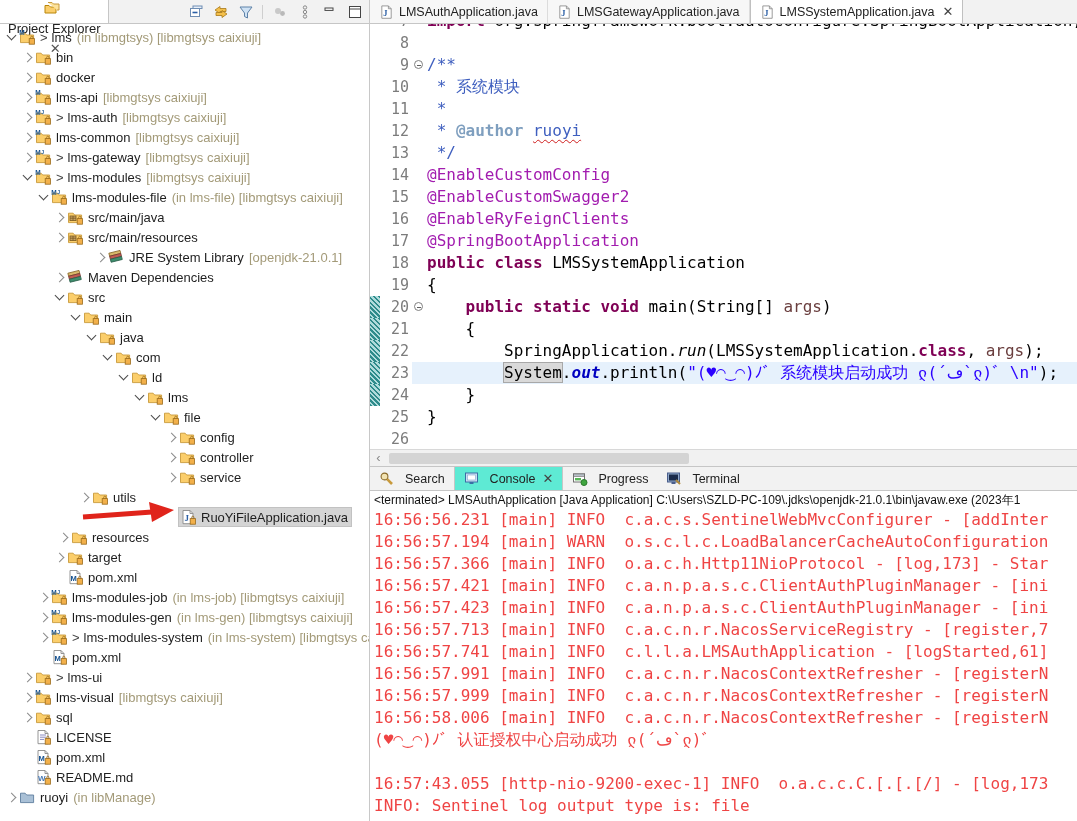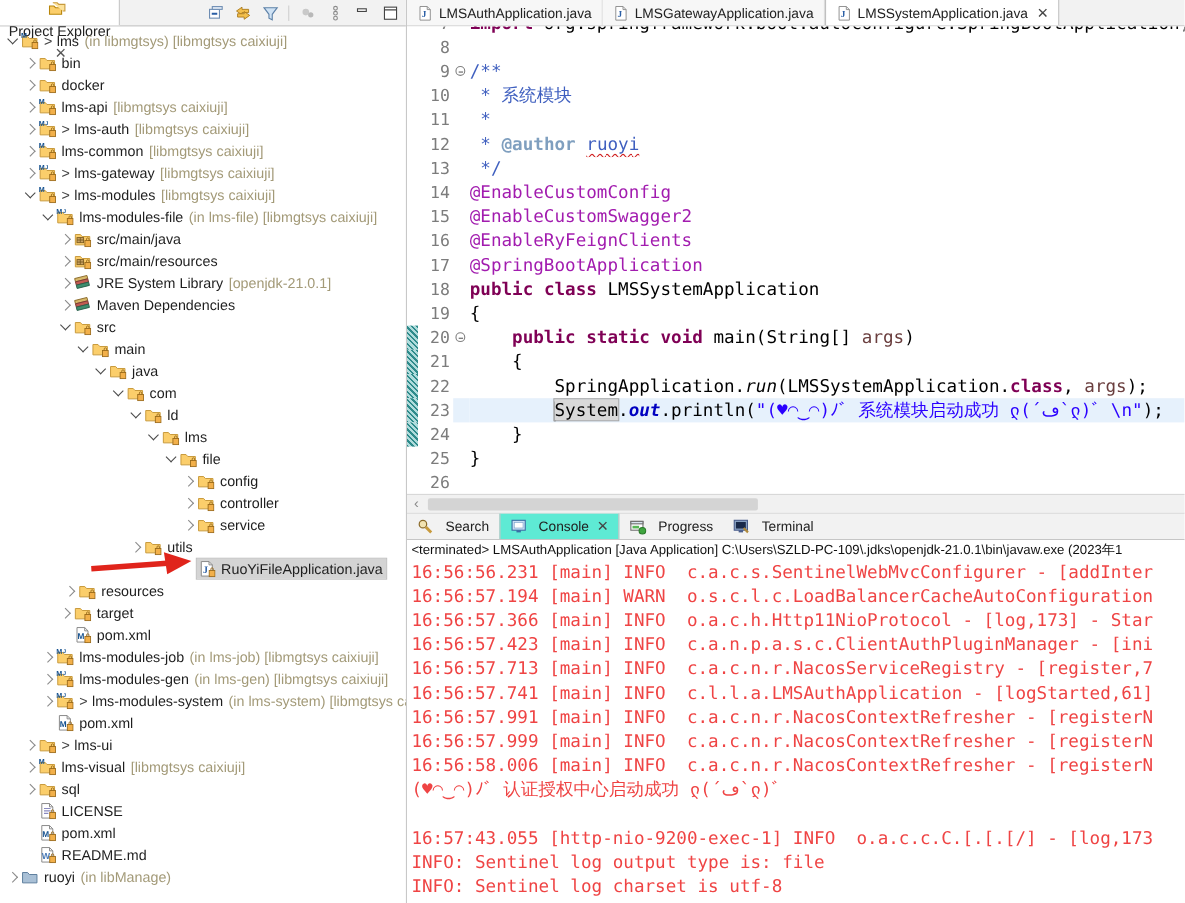--- a/index.html
+++ b/index.html
@@ -335,21 +335,21 @@
                 <path d="M1.5 4.2h4.6l1.6 1.8h6.9v7.6H1.5z" fill="#FBCE6B" stroke="#C89A3C" stroke-width="0.9"></path>
                 <rect x="3" y="7" width="6" height="4.6" fill="#C8A164" stroke="#7A5A20" stroke-width="0.8"></rect>
                 <path d="M6 7v4.6M3 9.2h6" stroke="#7A5A20" stroke-width="0.8"></path>
                 <rect x="10.2" y="9.6" width="5.2" height="5.6" fill="#F2B04A" stroke="#9A6A1A" stroke-width="0.8"></rect>
                 <path d="M11.7 9.6V8.3a1.1 1.1 0 0 1 2.2 0v1.3" fill="none" stroke="#9A6A1A" stroke-width="0.8"></path>
               </svg>
             </span>
             <span class="tlabel">src/main/resources</span>
           </span>
         </div>
-        <div class="trow" style="padding-left: 52px;">
+        <div class="trow" style="padding-left: 65px; margin-left: 28px;">
           <span class="chevslot">
             <span class="chev col"></span>
           </span>
           <span class="selwrap">
             <span class="ticon">
               <svg viewBox="0 0 16 16">
                 <g transform="rotate(-14 8 8)">
                   <rect x="2" y="2.6" width="11.5" height="3.1" fill="#D8B96A" stroke="#8A6A2A" stroke-width="0.8"></rect>
                   <rect x="2" y="5.7" width="11.5" height="3.1" fill="#C25B52" stroke="#7A3A34" stroke-width="0.8"></rect>
                   <rect x="2" y="8.8" width="11.5" height="3.1" fill="#3E8E6E" stroke="#2A5E4A" stroke-width="0.8"></rect>
@@ -520,21 +520,21 @@
             <span class="ticon">
               <svg viewBox="0 0 16 16">
                 <path d="M1.5 4.2h4.6l1.6 1.8h6.9v7.6H1.5z" fill="#FBCE6B" stroke="#C89A3C" stroke-width="0.9"></path>
                 <rect x="10.2" y="9.6" width="5.2" height="5.6" fill="#F2B04A" stroke="#9A6A1A" stroke-width="0.8"></rect>
                 <path d="M11.7 9.6V8.3a1.1 1.1 0 0 1 2.2 0v1.3" fill="none" stroke="#9A6A1A" stroke-width="0.8"></path>
               </svg>
             </span>
             <span class="tlabel">service</span>
           </span>
         </div>
-        <div class="trow" style="padding-left: 116px;">
+        <div class="trow" style="padding-left: 77px;">
           <span class="chevslot">
             <span class="chev col"></span>
           </span>
           <span class="selwrap">
             <span class="ticon">
               <svg viewBox="0 0 16 16">
                 <path d="M1.5 4.2h4.6l1.6 1.8h6.9v7.6H1.5z" fill="#FBCE6B" stroke="#C89A3C" stroke-width="0.9"></path>
                 <rect x="10.2" y="9.6" width="5.2" height="5.6" fill="#F2B04A" stroke="#9A6A1A" stroke-width="0.8"></rect>
                 <path d="M11.7 9.6V8.3a1.1 1.1 0 0 1 2.2 0v1.3" fill="none" stroke="#9A6A1A" stroke-width="0.8"></path>
               </svg>
@@ -999,20 +999,21 @@
               </svg>
             </span>
             <span>Terminal</span>
           </div>
         </div>
       <div class="con-status">&lt;terminated&gt; LMSAuthApplication [Java Application] C:\Users\SZLD-PC-109\.jdks\openjdk-21.0.1\bin\javaw.exe  (2023年1</div>
       <div class="con-out">
           <div class="conline">16:56:56.231 [main] INFO  c.a.c.s.SentinelWebMvcConfigurer - [addInter</div>
           <div class="conline">16:56:57.194 [main] WARN  o.s.c.l.c.LoadBalancerCacheAutoConfiguration</div>
           <div class="conline">16:56:57.366 [main] INFO  o.a.c.h.Http11NioProtocol - [log,173] - Star</div>
+          <div class="conline">16:56:57.421 [main] INFO  c.a.n.p.a.s.c.ClientAuthPluginManager - [ini</div>
           <div class="conline">16:56:57.423 [main] INFO  c.a.n.p.a.s.c.ClientAuthPluginManager - [ini</div>
           <div class="conline">16:56:57.713 [main] INFO  c.a.c.n.r.NacosServiceRegistry - [register,7</div>
           <div class="conline">16:56:57.741 [main] INFO  c.l.l.a.LMSAuthApplication - [logStarted,61]</div>
           <div class="conline">16:56:57.991 [main] INFO  c.a.c.n.r.NacosContextRefresher - [registerN</div>
           <div class="conline">16:56:57.999 [main] INFO  c.a.c.n.r.NacosContextRefresher - [registerN</div>
           <div class="conline">16:56:58.006 [main] INFO  c.a.c.n.r.NacosContextRefresher - [registerN</div>
           <div class="conline">(♥◠‿◠)ﾉﾞ 认证授权中心启动成功 ლ(´ڡ`ლ)ﾞ</div>
           <div class="conline"></div>
           <div class="conline">16:57:43.055 [http-nio-9200-exec-1] INFO  o.a.c.c.C.[.[.[/] - [log,173</div>
           <div class="conline">INFO: Sentinel log output type is: file</div>

